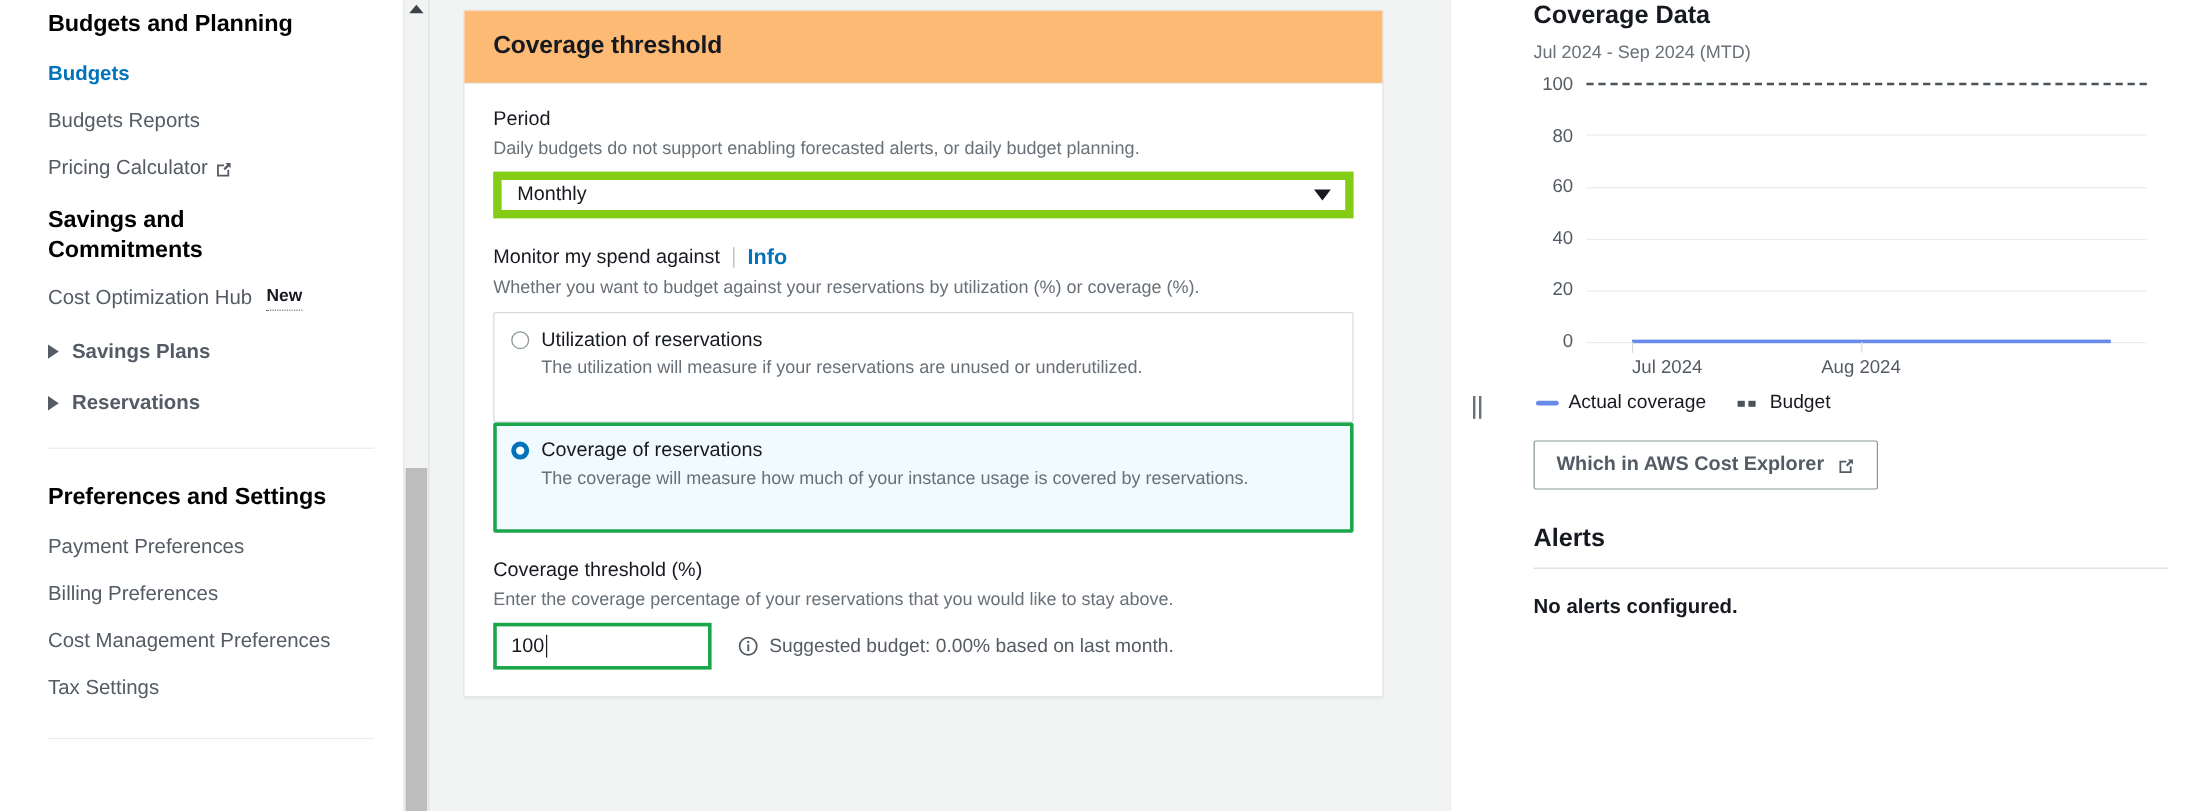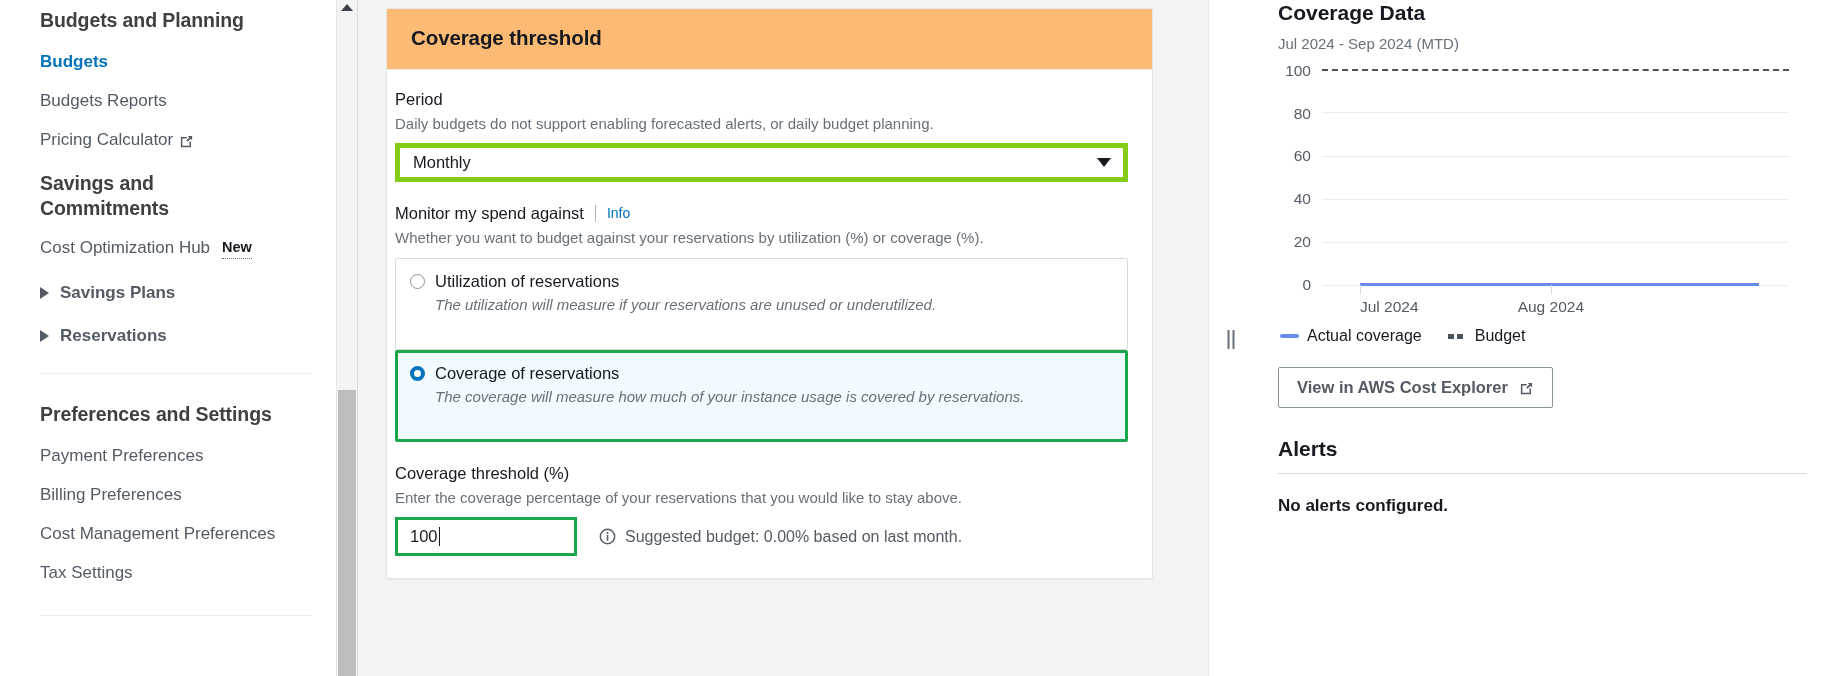--- a/index.html
+++ b/index.html
@@ -26,21 +26,21 @@
     height: 676px;
     background: #ffffff;
     padding: 0 0 0 0;
     position: relative;
     overflow: hidden;
   }
   .sb-inner { padding: 0 24px 0 40px; }
   .sb-group-title {
     font-size: 19.5px;
     font-weight: bold;
-    color: #404040;
+    color: #000000;
     letter-spacing: -0.1px;
     line-height: 1.28;
     margin: 0;
   }
   .sb-item {
     font-size: 17px;
     color: #545b64;
     line-height: 1.3;
     display: flex;
     align-items: center;
@@ -123,55 +123,55 @@
     border-bottom: 1px solid #eaeded;
     padding: 17px 24px 19px 24px;
   }
   .card-title {
     font-size: 20.5px;
     font-weight: bold;
     color: #16191f;
     margin: 0;
     letter-spacing: -0.1px;
   }
-  .card-body { padding: 18px 24px 22px 8px; }
+  .card-body { padding: 18px 24px 22px 24px; }
 
   .field { margin-bottom: 20px; }
   .field:last-child { margin-bottom: 0; }
   .field-label {
     font-size: 16.5px;
     color: #16191f;
     line-height: 1.35;
     display: flex;
     align-items: center;
     gap: 0px;
   }
   .info-sep {
     display: inline-block;
     width: 1px; height: 17px;
     background: #aab7b8;
     margin: 0 11px;
   }
   .info-link {
-    font-size: 14px;
-    font-weight: normal;
+    font-size: 18px;
+    font-weight: bold;
     color: #0073bb;
     text-decoration: none;
   }
   .field-desc {
     font-size: 15px;
     color: #687078;
     line-height: 1.45;
     margin-top: 3px;
   }
 
   .select-wrap {
     margin-top: 8px;
     position: relative;
-    border: 5px solid #84cc16;
+    border: 7px solid #84cc16;
     background: #ffffff;
     height: 39px;
     display: flex;
     align-items: center;
     padding: 0 12px 0 13px;
     width: 100%;
   }
   .select-value {
     font-size: 16.5px;
     color: #16191f;
@@ -227,21 +227,20 @@
     font-size: 16.5px;
     color: #16191f;
     line-height: 1.25;
   }
   .radio-desc {
     font-size: 15px;
     color: #687078;
     line-height: 1.45;
     margin-top: 2px;
     margin-left: 25px;
-    font-style: italic;
   }
 
   .threshold-row {
     margin-top: 8px;
     display: flex;
     align-items: center;
     gap: 22px;
   }
   .num-input {
     border: 3px solid #1ca64c;
@@ -647,21 +646,21 @@
       <div class="legend-item">
         <span class="swatch-dash">
             <i></i>
             <i></i>
           </span>
         <span>Budget</span>
       </div>
     </div>
 
     <button class="ce-button">
-      <span>View in AWS Cost Explorer</span>
+      <span>Which in AWS Cost Explorer</span>
       <span class="ext-icon">
         <svg width="15" height="15" viewBox="0 0 16 16">
           <path d="M2 3.2h6.2v1.6H3.6v7.6h7.6V8h1.6v6H2V3.2z" fill="#545b64"></path>
           <path d="M9.4 2h4.6v4.6l-1.6-1.6-3.3 3.3-1.4-1.4 3.3-3.3L9.4 2z" fill="#545b64"></path>
         </svg>
       </span>
     </button>
 
     <h2 class="alerts-title">Alerts</h2>
     <div class="alerts-rule"></div>

